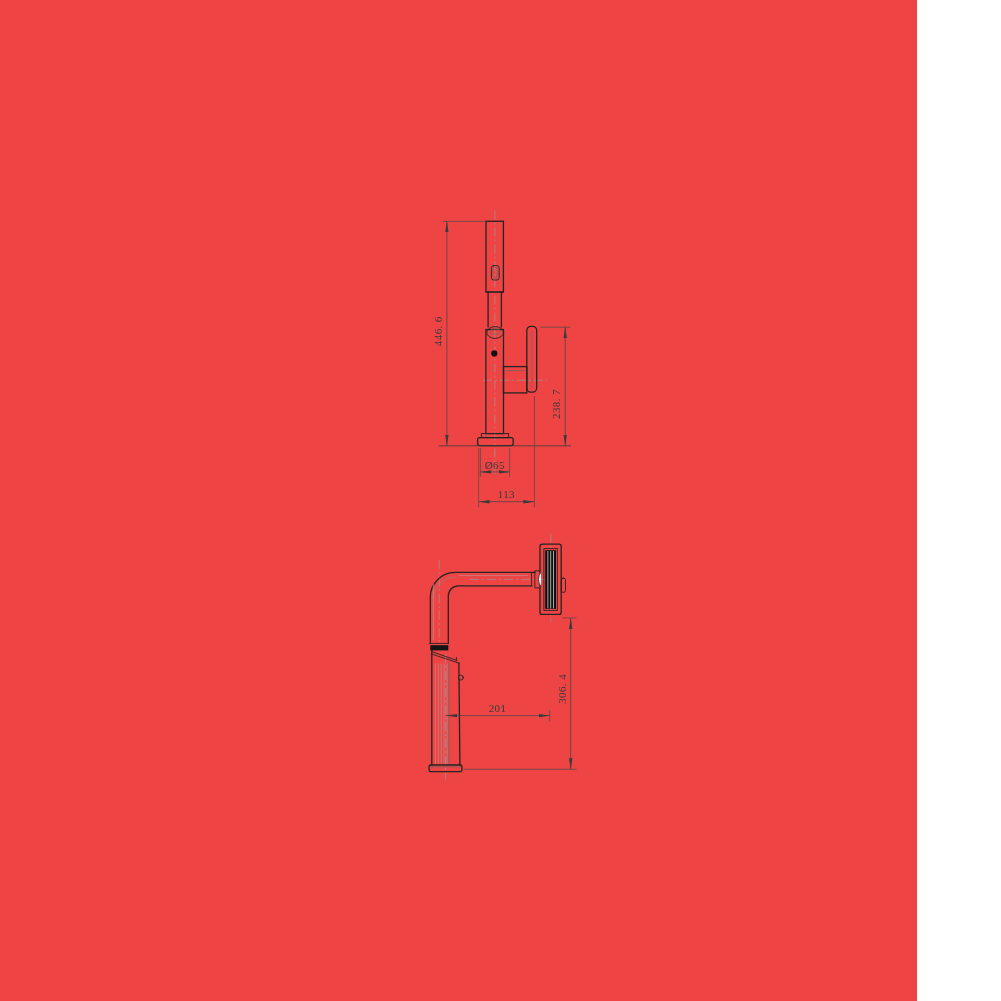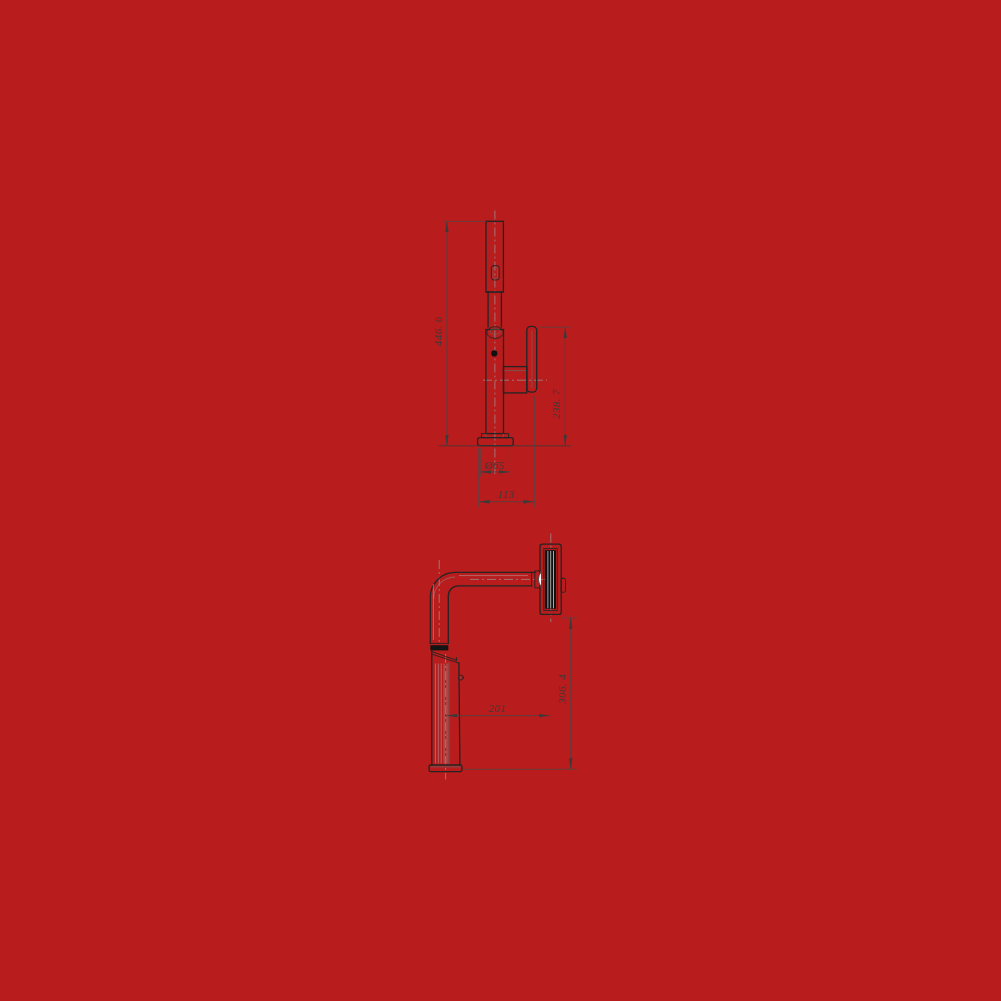--- a/index.html
+++ b/index.html
@@ -1,17 +1,17 @@
 <!DOCTYPE html>
 <html><head>
 <meta charset="utf-8">
 <style>
   html,body{margin:0;padding:0;background:#ffffff;}
-  .canvas{position:relative;width:1001px;height:1001px;background:#b91c1c;overflow:hidden;
-          font-family:"Liberation Serif","DejaVu Serif",serif;font-style:italic;}
+  .canvas{position:relative;width:917px;height:1001px;background:#ef4444;overflow:hidden;
+          font-family:"Liberation Serif","DejaVu Serif",serif;}
   svg{position:absolute;left:0;top:0;}
   .part{stroke:#242424;fill:none;stroke-width:1.3;stroke-linecap:square;}
   .part-thin{stroke:#242424;fill:none;stroke-width:0.9;stroke-linecap:square;}
   .detail{stroke:#666;fill:none;stroke-width:0.7;}
   .lite{stroke:#a8a8a8;fill:none;stroke-width:0.55;}
   .dim{stroke:#454545;fill:none;stroke-width:0.75;}
   .ext{stroke:#4a4a4a;fill:none;stroke-width:0.7;}
   .cline{stroke:#999;fill:none;stroke-width:0.7;stroke-dasharray:9 3 2 3;}
   .dimtext{font-size:11px;fill:#3a3a3a;letter-spacing:0.4px;}
 </style>

